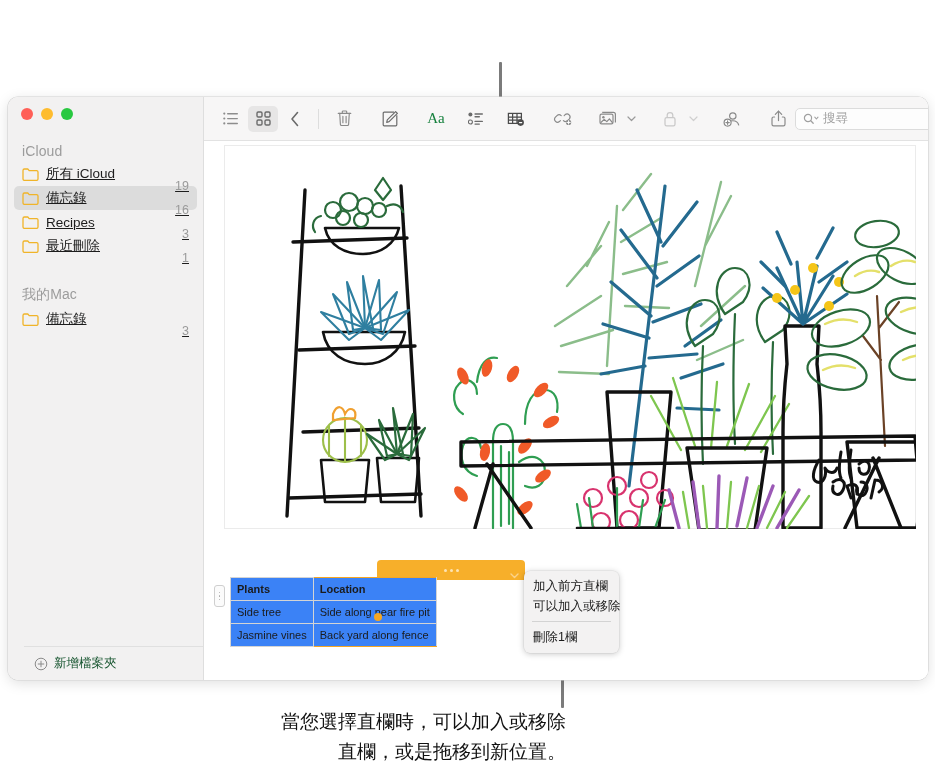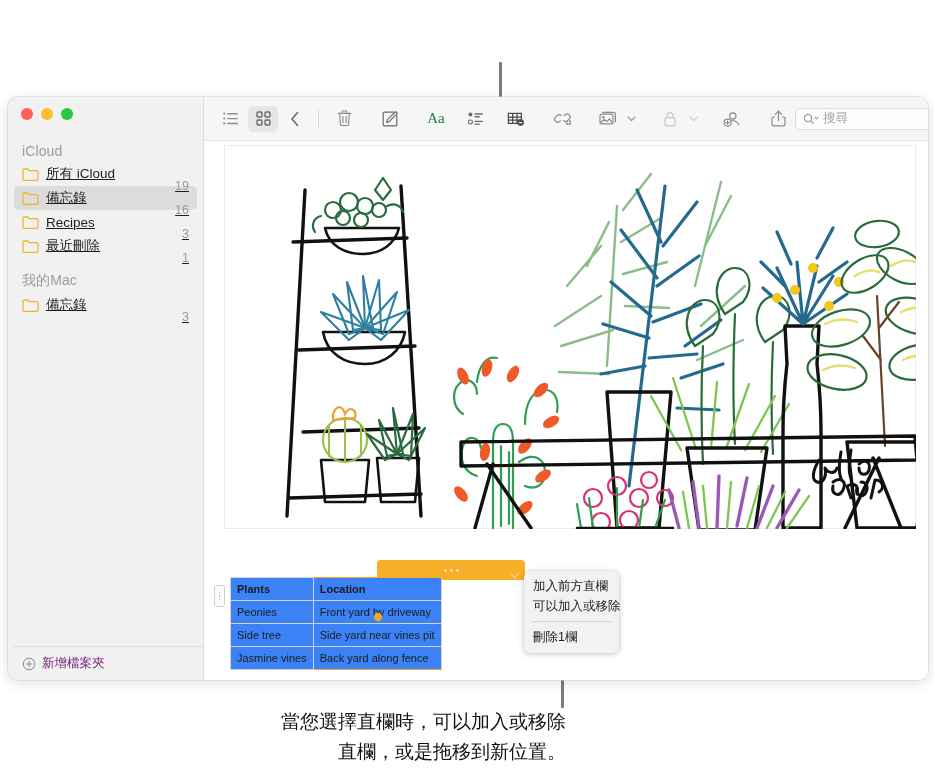--- a/index.html
+++ b/index.html
@@ -113,27 +113,27 @@
     margin-right: 7px;
     flex: 0 0 17px;
     position: relative;
   }
   .sb-icon svg { display:block; }
   .sb-label { flex: 1 1 auto; white-space: nowrap; overflow: hidden; }
   .sb-count { color: #9a9a9a; font-size: 12.5px; margin-top: 24px; }
 
   #new-folder {
     position: absolute;
-    left: 4px; right: 0; bottom: 0;
+    left: 16px; right: 0; bottom: 0;
     height: 34px;
     display: flex;
     align-items: center;
     padding-left: 10px;
     font-size: 12.5px;
-    color: #701a75;
+    color: #14532d;
     border-top: 0.6px solid #e0e0e0;
     box-sizing: border-box;
   }
   #new-folder .plus {
     width: 14px; height: 14px; margin-right: 6px;
     flex: 0 0 14px;
   }
 
   
   #main {
@@ -369,21 +369,21 @@
         <div class="sb-item">
           <span class="sb-icon">
             <svg width="17" height="13" viewBox="0 0 17 13">
                 <path d="M1 2.4A1.4 1.4 0 0 1 2.4 1h3.4l1.4 1.6h7.4A1.4 1.4 0 0 1 16 4v7a1.4 1.4 0 0 1-1.4 1.4H2.4A1.4 1.4 0 0 1 1 11z" fill="none" stroke="#f0b429" stroke-width="1.3" stroke-linejoin="round"></path>
               </svg>
           </span>
           <span class="sb-label">最近刪除</span>
           <span class="sb-count">1</span>
         </div>
 
-        <div class="section-header" style="margin-top:8px">我的Mac</div>
+        <div class="section-header" style="margin-top:22px">我的Mac</div>
 
         <div class="sb-item">
           <span class="sb-icon">
             <svg width="17" height="13" viewBox="0 0 17 13">
                 <path d="M1 2.4A1.4 1.4 0 0 1 2.4 1h3.4l1.4 1.6h7.4A1.4 1.4 0 0 1 16 4v7a1.4 1.4 0 0 1-1.4 1.4H2.4A1.4 1.4 0 0 1 1 11z" fill="none" stroke="#f0b429" stroke-width="1.3" stroke-linejoin="round"></path>
               </svg>
           </span>
           <span class="sb-label">備忘錄</span>
           <span class="sb-count">3</span>
         </div>
@@ -773,26 +773,22 @@
             </span>
           </div>
 
           <table class="notes-table">
             <tbody>
                 <tr class="r-head">
               <td class="c1 head">Plants</td>
               <td class="c2 head selcol">Location</td>
             </tr>
             <tr>
-              <td class="c1">Peonies</td>
-              <td class="c2 selcol">Front yard by driveway</td>
-            </tr>
-            <tr>
               <td class="c1">Side tree</td>
-              <td class="c2 selcol">Side yard near vines pit</td>
+              <td class="c2 selcol">Side along near fire pit</td>
             </tr>
             <tr class="r-last">
               <td class="c1">Jasmine vines</td>
               <td class="c2 selcol">Back yard along fence</td>
             </tr>
           </tbody>
             </table>
 
           <div id="col-dot"></div>
 

